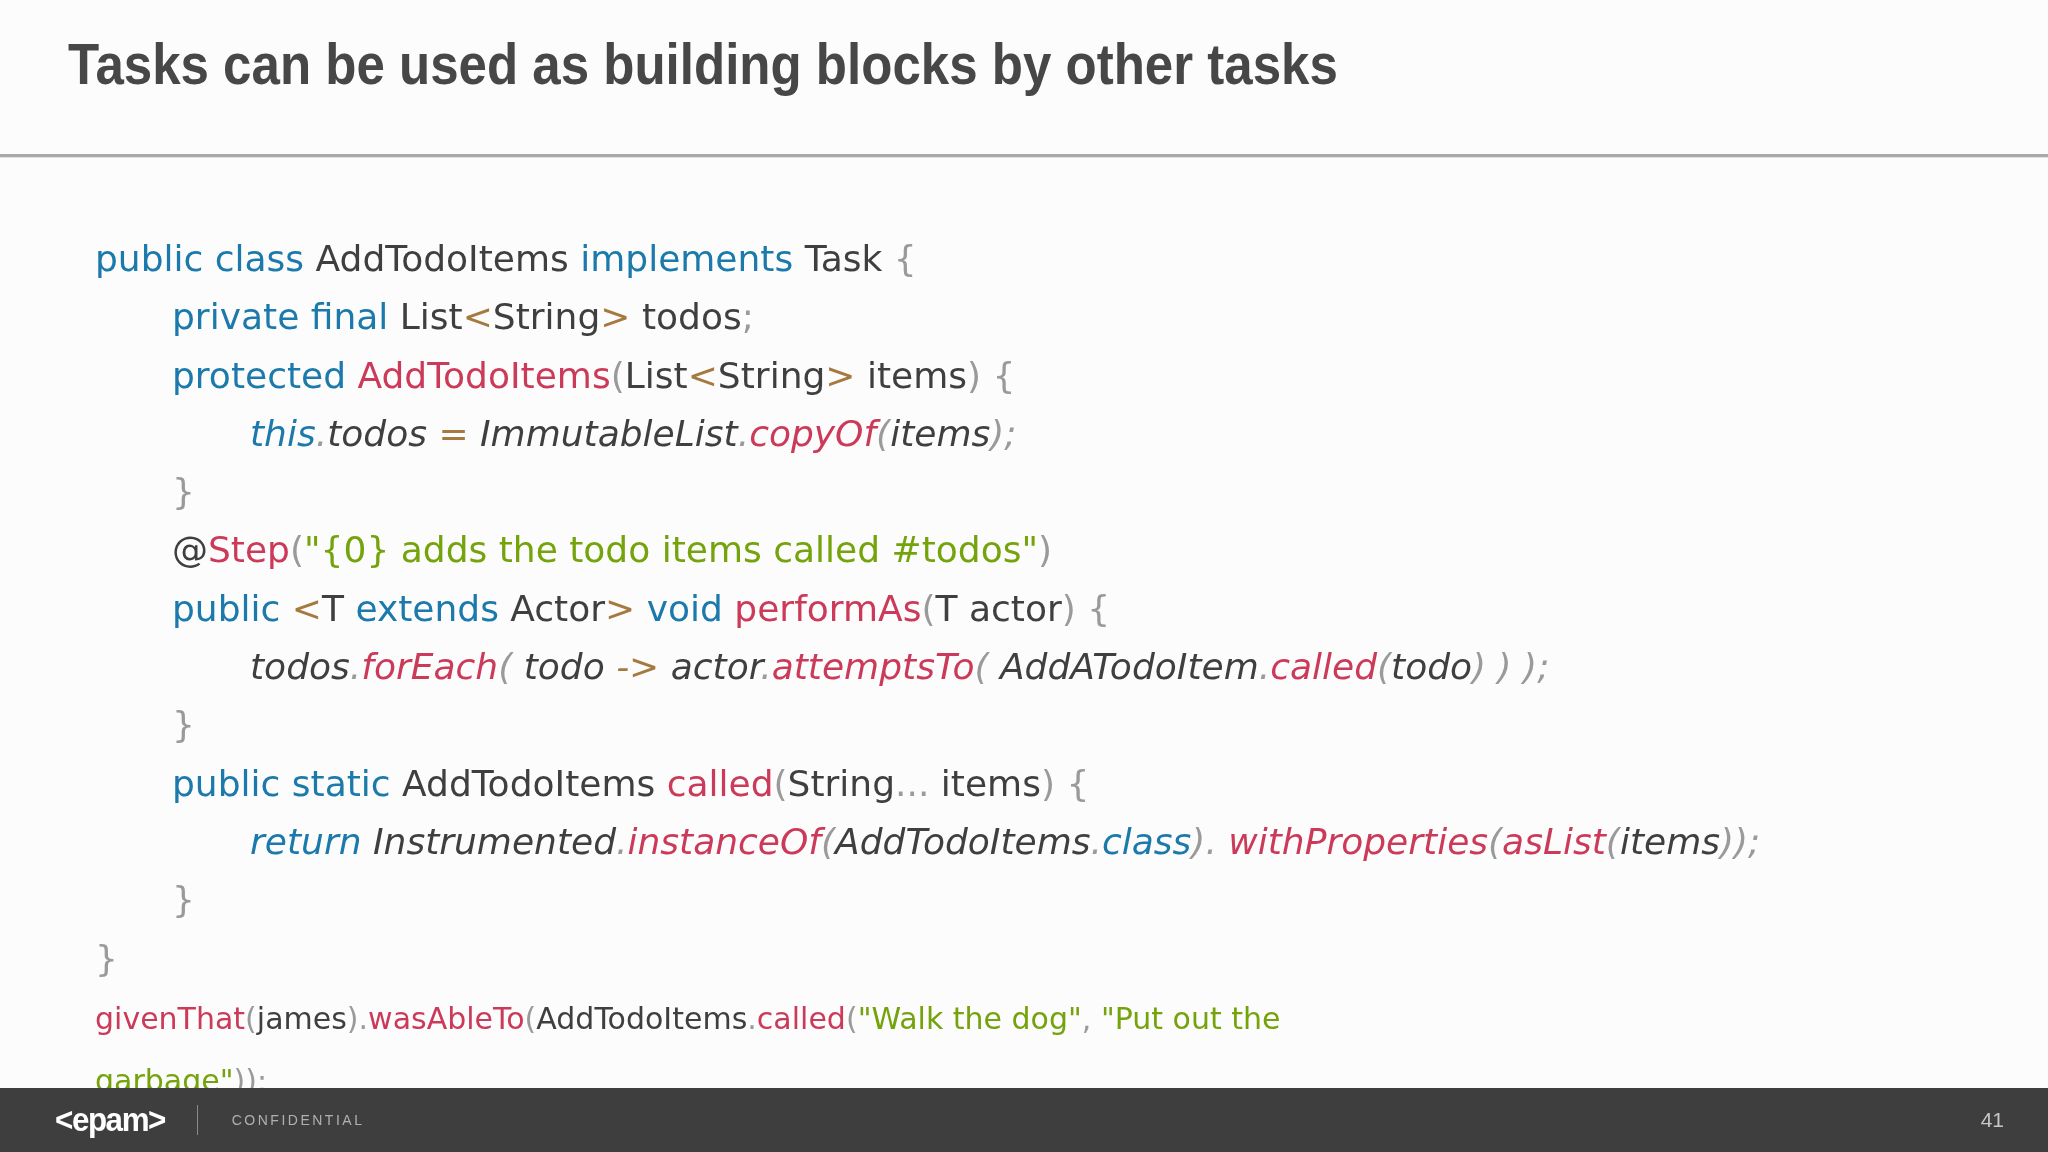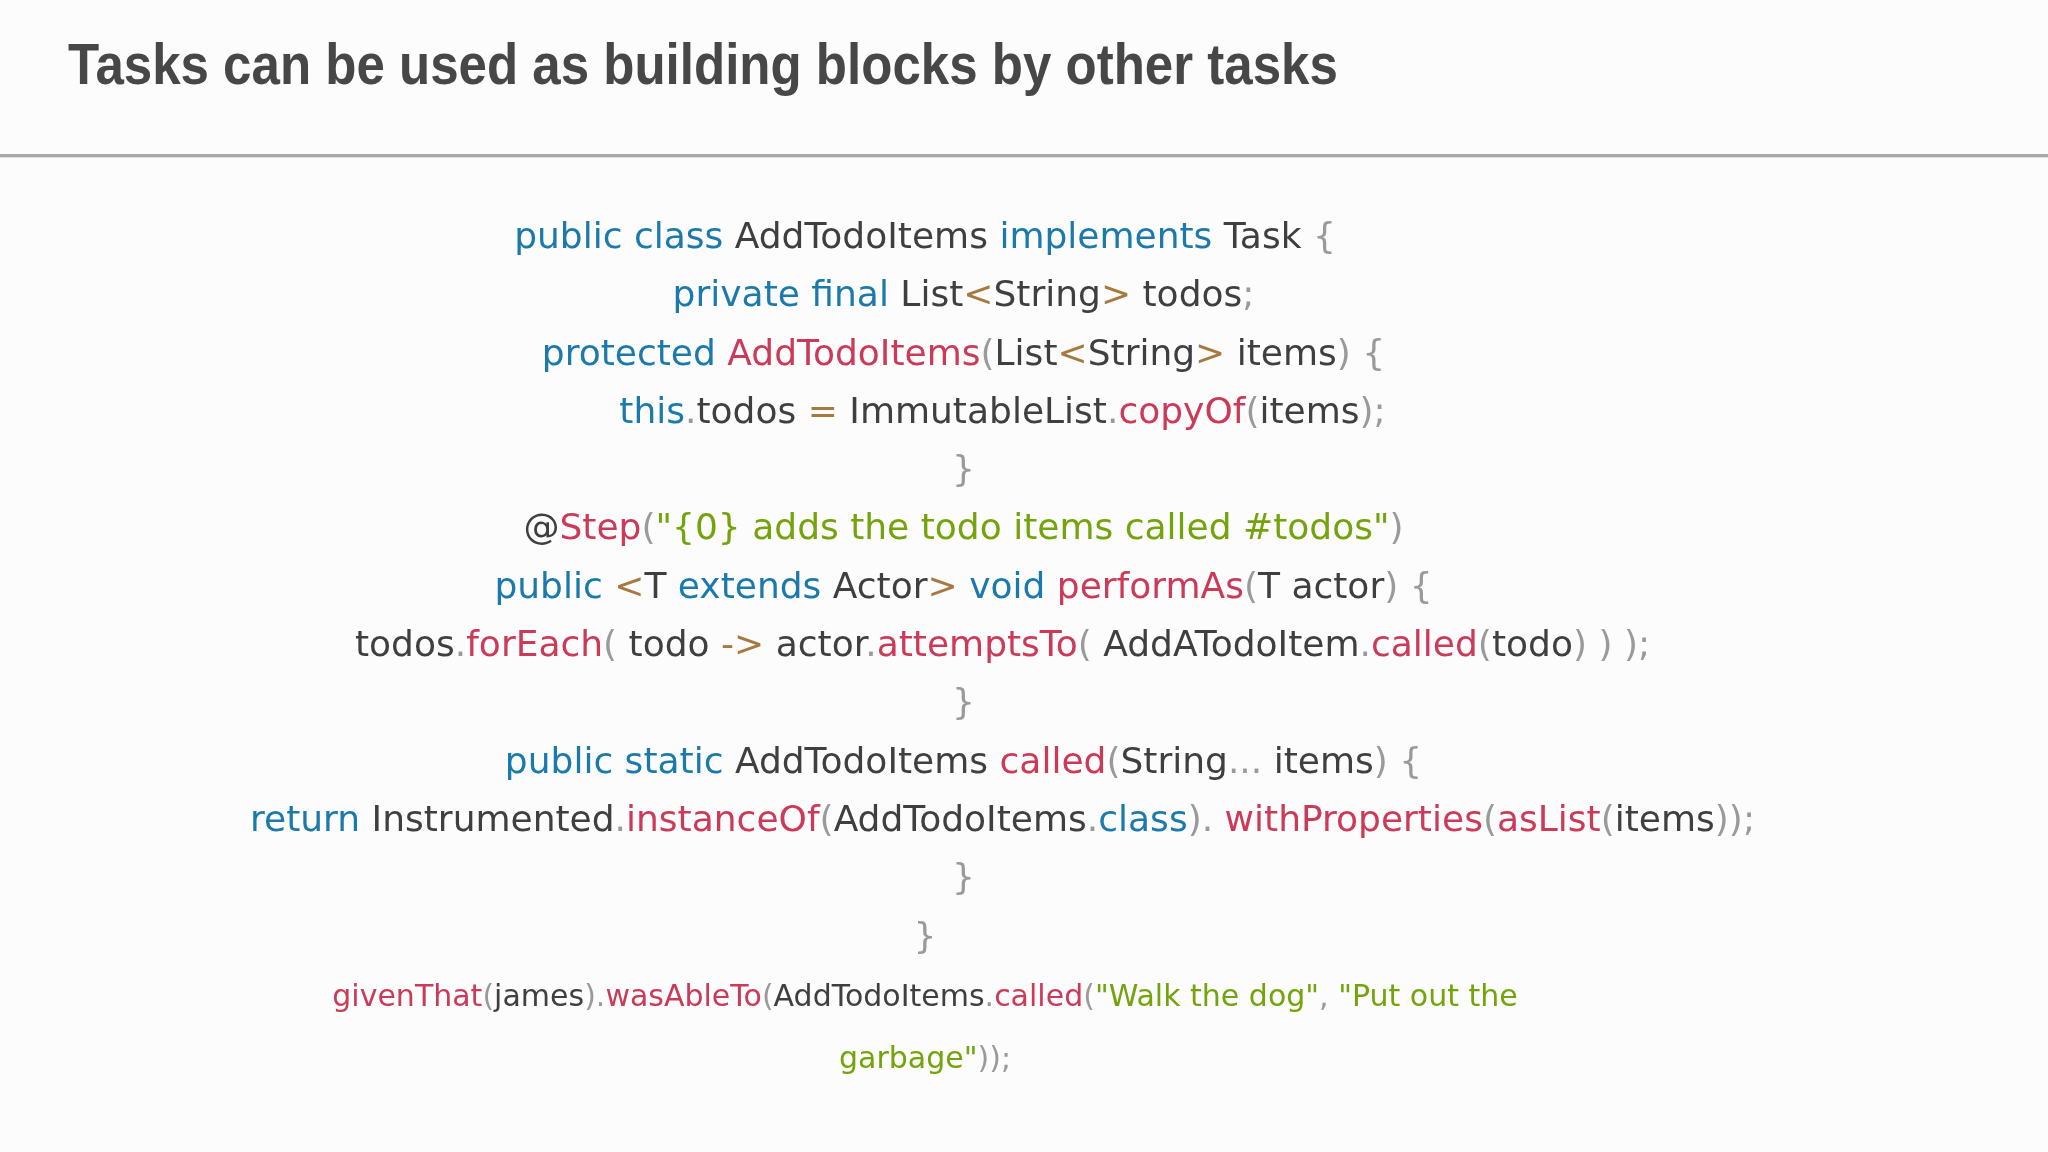--- a/index.html
+++ b/index.html
@@ -29,31 +29,30 @@
     position:absolute;
     left:0; top:154px;
     width:100%; height:3px;
     background:#a9a9a9;
     border-bottom:1px solid #e0e0e0;
   }
 
   
   .code-block {
     position:absolute;
-    left:95px; top:207px;
+    left:95px; top:230px;
     font-family:"DejaVu Sans","Liberation Sans",sans-serif;
     font-size:36px;
     line-height:58.3px;
     white-space:pre;
     color:var(--c-id,#3f3f3f);
-    text-align:center;
   }
   .code-line { white-space:pre; }
   .code-line.ind1 { padding-left:77px; }
-  .code-line.ind2 { padding-left:155px; }
+  .code-line.ind2 { padding-left:155px;font-style:italic; }
   .code-line.large { font-size:30px; line-height:62px; }
 
   .tok-kw  { color:var(--c-kw,#1b7aab); }
   .tok-id  { color:var(--c-id,#3f3f3f); }
   .tok-mth { color:var(--c-mth,#cc3a59); }
   .tok-str { color:var(--c-str,#74a30b); }
   .tok-pun { color:var(--c-pun,#9a9a9a); }
   .tok-op  { color:var(--c-op,#a5793f); }
 
   
@@ -97,14 +96,20 @@
 <body>
 
 <div class="slide">
 
   <h1 class="slide-title">Tasks can be used as building blocks by other tasks</h1>
 
   <div class="header-divider"></div>
 
   <main class="code-block"><div class="code-line ind0"><span class="tok-kw">public class </span><span class="tok-id">AddTodoItems </span><span class="tok-kw">implements </span><span class="tok-id">Task </span><span class="tok-pun">{</span></div><div class="code-line ind1"><span class="tok-kw">private final </span><span class="tok-id">List</span><span class="tok-op">&lt;</span><span class="tok-id">String</span><span class="tok-op">&gt;</span><span class="tok-id"> todos</span><span class="tok-pun">;</span></div><div class="code-line ind1"><span class="tok-kw">protected </span><span class="tok-mth">AddTodoItems</span><span class="tok-pun">(</span><span class="tok-id">List</span><span class="tok-op">&lt;</span><span class="tok-id">String</span><span class="tok-op">&gt;</span><span class="tok-id"> items</span><span class="tok-pun">) {</span></div><div class="code-line ind2"><span class="tok-kw">this</span><span class="tok-pun">.</span><span class="tok-id">todos </span><span class="tok-op">=</span><span class="tok-id"> ImmutableList</span><span class="tok-pun">.</span><span class="tok-mth">copyOf</span><span class="tok-pun">(</span><span class="tok-id">items</span><span class="tok-pun">);</span></div><div class="code-line ind1"><span class="tok-pun">}</span></div><div class="code-line ind1"><span class="tok-id">@</span><span class="tok-mth">Step</span><span class="tok-pun">(</span><span class="tok-str">"{0} adds the todo items called #todos"</span><span class="tok-pun">)</span></div><div class="code-line ind1"><span class="tok-kw">public </span><span class="tok-op">&lt;</span><span class="tok-id">T </span><span class="tok-kw">extends </span><span class="tok-id">Actor</span><span class="tok-op">&gt;</span><span class="tok-id"> </span><span class="tok-kw">void </span><span class="tok-mth">performAs</span><span class="tok-pun">(</span><span class="tok-id">T actor</span><span class="tok-pun">) {</span></div><div class="code-line ind2"><span class="tok-id">todos</span><span class="tok-pun">.</span><span class="tok-mth">forEach</span><span class="tok-pun">( </span><span class="tok-id">todo </span><span class="tok-op">-&gt;</span><span class="tok-id"> actor</span><span class="tok-pun">.</span><span class="tok-mth">attemptsTo</span><span class="tok-pun">( </span><span class="tok-id">AddATodoItem</span><span class="tok-pun">.</span><span class="tok-mth">called</span><span class="tok-pun">(</span><span class="tok-id">todo</span><span class="tok-pun">) ) );</span></div><div class="code-line ind1"><span class="tok-pun">}</span></div><div class="code-line ind1"><span class="tok-kw">public static </span><span class="tok-id">AddTodoItems </span><span class="tok-mth">called</span><span class="tok-pun">(</span><span class="tok-id">String</span><span class="tok-pun">...</span><span class="tok-id"> items</span><span class="tok-pun">) {</span></div><div class="code-line ind2"><span class="tok-kw">return</span><span class="tok-id"> Instrumented</span><span class="tok-pun">.</span><span class="tok-mth">instanceOf</span><span class="tok-pun">(</span><span class="tok-id">AddTodoItems</span><span class="tok-pun">.</span><span class="tok-kw">class</span><span class="tok-pun">). </span><span class="tok-mth">withProperties</span><span class="tok-pun">(</span><span class="tok-mth">asList</span><span class="tok-pun">(</span><span class="tok-id">items</span><span class="tok-pun">));</span></div><div class="code-line ind1"><span class="tok-pun">}</span></div><div class="code-line ind0"><span class="tok-pun">}</span></div><div class="code-line ind0 large"><span class="tok-mth">givenThat</span><span class="tok-pun">(</span><span class="tok-id">james</span><span class="tok-pun">).</span><span class="tok-mth">wasAbleTo</span><span class="tok-pun">(</span><span class="tok-id">AddTodoItems</span><span class="tok-pun">.</span><span class="tok-mth">called</span><span class="tok-pun">(</span><span class="tok-str">"Walk the dog"</span><span class="tok-pun">, </span><span class="tok-str">"Put out the</span></div><div class="code-line ind0 large"><span class="tok-str">garbage"</span><span class="tok-pun">));</span></div></main>
 
+  <footer class="footer-bar">
+    <span class="epam-logo">&lt;epam&gt;</span>
+    <span class="footer-sep"></span>
+    <span class="confidential-label">CONFIDENTIAL</span>
+    <span class="page-number">41</span>
+  </footer>
 
 </div>
 
 </body></html>

